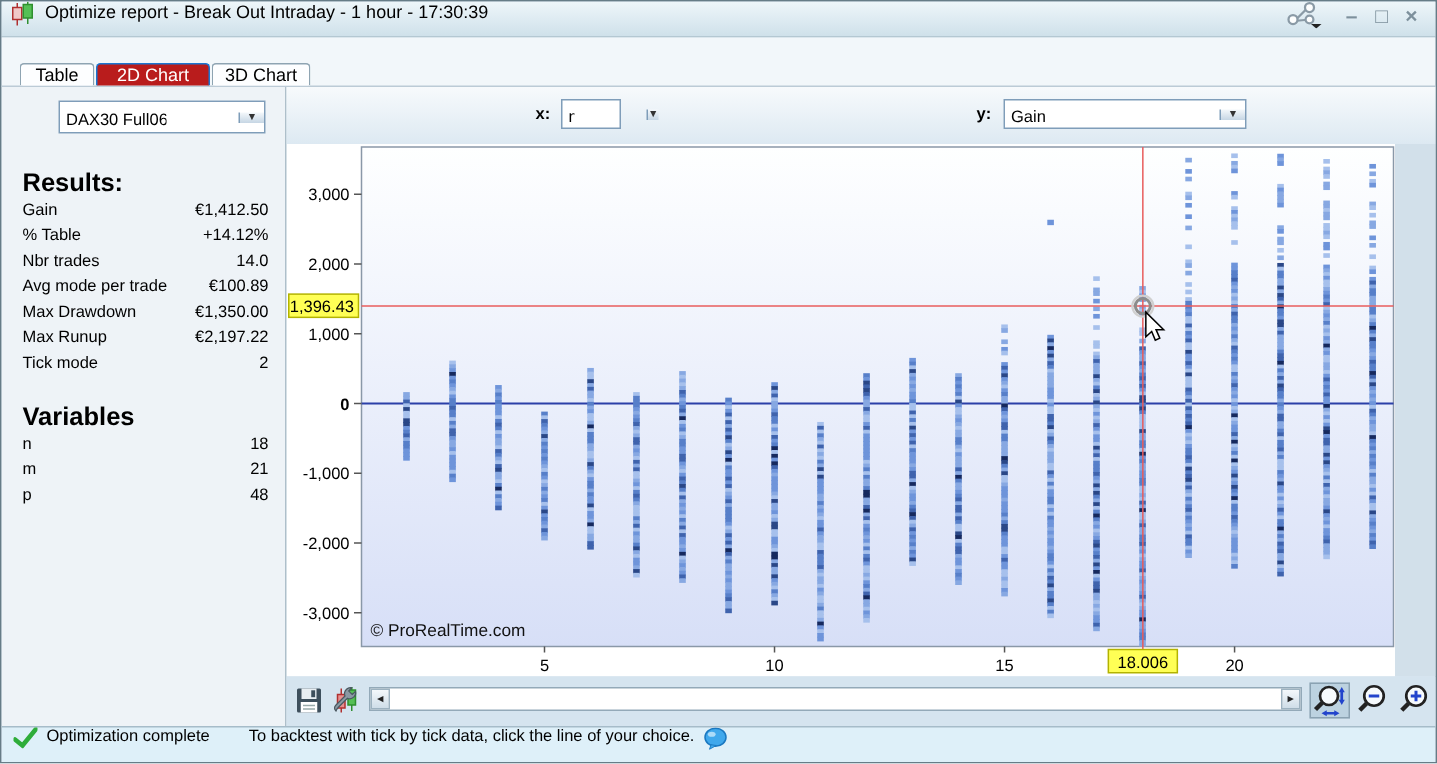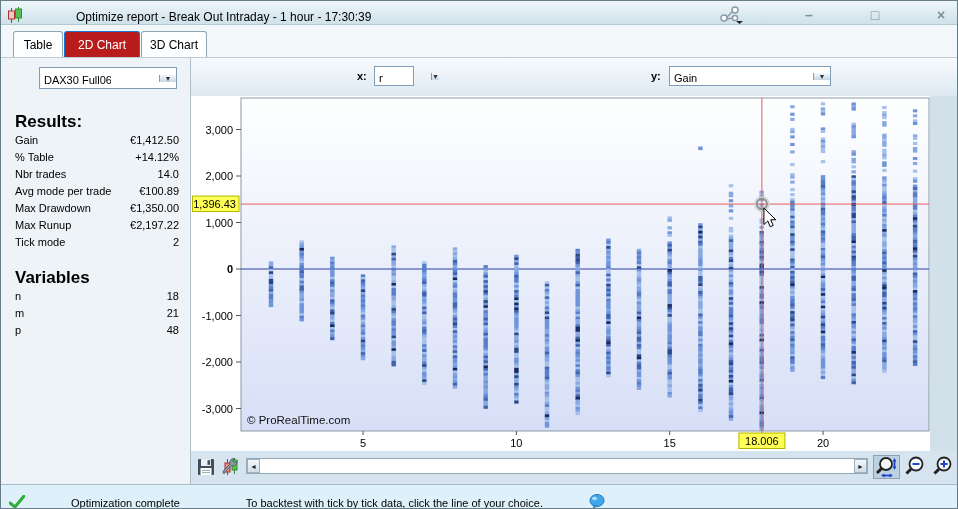--- a/index.html
+++ b/index.html
@@ -6,32 +6,32 @@
   html,body { font-family:"Liberation Sans", sans-serif; }
   #window {
     position:relative; width:958px; height:509px; overflow:hidden;
     background:#d9e6ef; border:1px solid #667c87;
   }
   
   #titlebar {
     position:absolute; left:0; top:0; width:956px; height:24px;
     background:linear-gradient(#eef6fa,#cfe1ea);
     border-bottom:1px solid #b4c8d2;
-    display:flex; align-items:flex-end; padding:0 6px;gap:46px;
+    display:flex; align-items:flex-start; padding:0 6px;
   }
   #titlebar .title { font-size:12px; color:#000; margin-left:6px; flex:1; }
   #titlebar .winbtn { width:20px; height:18px; display:flex; align-items:center; justify-content:center;
     color:#7d909c; font-size:14px; font-weight:bold; cursor:default; }
   
   #tabrow {
     position:absolute; left:0; top:24px; width:956px; height:33px;
     background:#f2f7fa; border-bottom:1px solid #bccbd6;
   }
   .tab {
-    position:absolute; bottom:0; height:26px; border:1px solid #8ea4b2; border-bottom:none;
+    position:absolute; bottom:0; height:15px; border:1px solid #8ea4b2; border-bottom:none;
     border-radius:3px 3px 0 0; background:#fdfeff; color:#000;
     font-size:12px; display:flex; align-items:center; justify-content:center; cursor:default;margin-top:16px;
   }
   .tab.active { background:#b91c1c; color:#fff; border-color:#1b75d0; }
   
   #sidebar {
     position:absolute; left:0; top:57px; width:190px; height:426px;
     background:#eef3f7; border-right:1px solid #aebfca; font-size:11px;
   }
   .select {
@@ -79,21 +79,21 @@
   }
   .zoombtn {
     position:absolute; top:4px; width:27px; height:24px; border:1px solid transparent;
     display:flex; align-items:center; justify-content:center; cursor:default;
   }
   .zoombtn.pressed { background:#bcd2e0; border:1px solid #8aa2b2; }
   
   #statusbar {
     position:absolute; left:0; top:483px; width:956px; height:25px;
     background:#def0f9; border-top:1px solid #a6bcc9;
-    display:flex; align-items:flex-end; font-size:11px; color:#000; padding-left:8px;gap:40px;
+    display:flex; align-items:flex-start; font-size:11px; color:#000; padding-left:8px;
   }
   #statusbar .status-text { margin-left:6px; }
   #statusbar .hint-text { margin-left:26px; }
   #statusbar .balloon { margin-left:6px; }
 </style>
 </head>
 <body>
 
 <div id="window">
 

